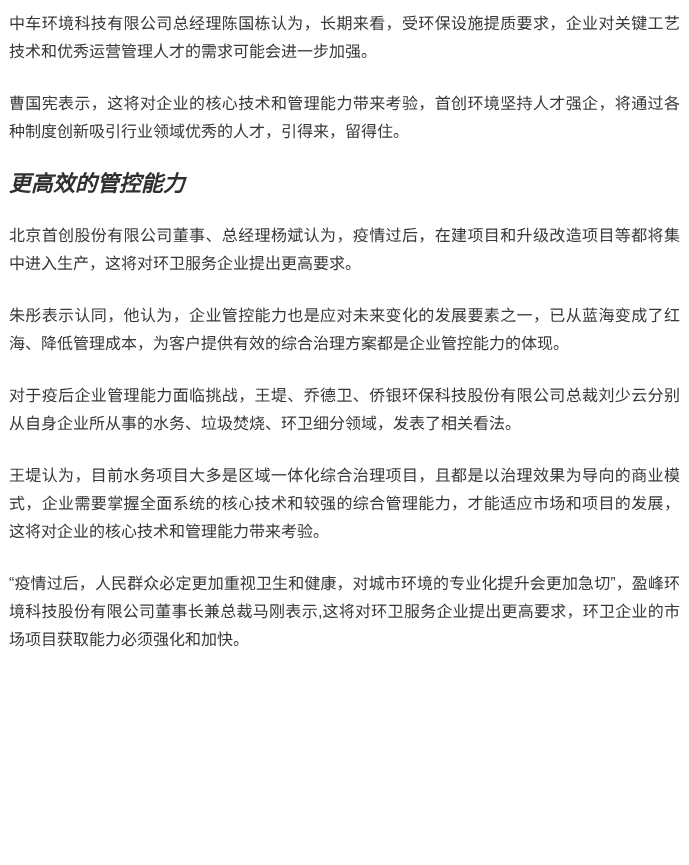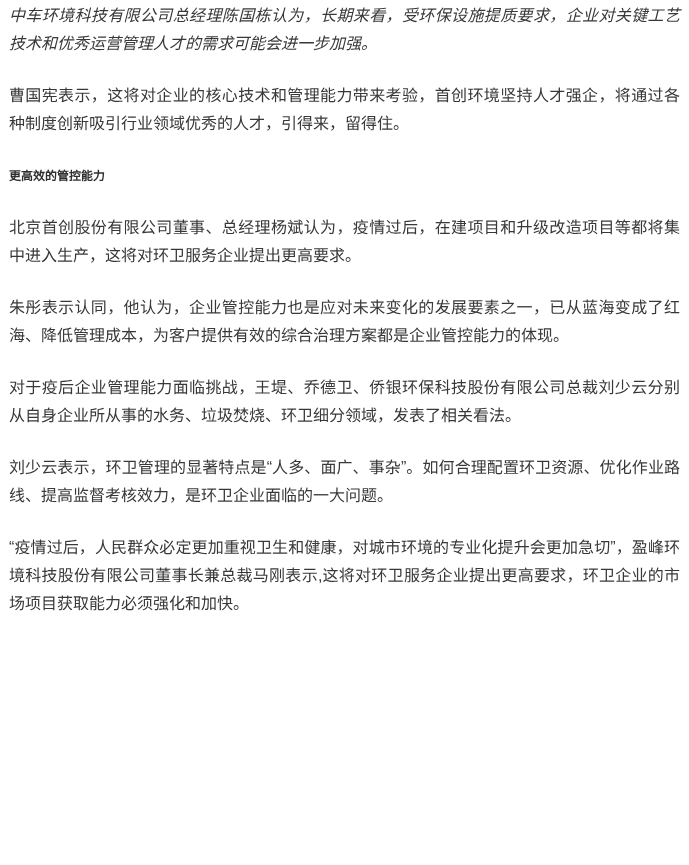--- a/index.html
+++ b/index.html
@@ -21,37 +21,37 @@
   }
   .article p.para {
     font-size: 16px;
     line-height: 28px;
     margin: 24px 0;
     text-align: justify;
     color: #383838;
     letter-spacing: 0;
   }
   .article p.para:first-child {
-    margin-top: 0;
-    font-style: italic;
+    margin-top: 8px;
   }
   .article h2.section-heading {
-    font-size: 12px;
+    font-size: 22px;
     line-height: 28px;
     margin: 24px 0;
     font-weight: bold;
     color: #2f2f2f;
     text-align: left;
+    font-style: italic;
   }
 </style>
 </head>
 <body>
 
 <div class="article">
   <p class="para">中车环境科技有限公司总经理陈国栋认为，长期来看，受环保设施提质要求，企业对关键工艺技术和优秀运营管理人才的需求可能会进一步加强。</p>
   <p class="para">曹国宪表示，这将对企业的核心技术和管理能力带来考验，首创环境坚持人才强企，将通过各种制度创新吸引行业领域优秀的人才，引得来，留得住。</p>
   <h2 class="section-heading">更高效的管控能力</h2>
   <p class="para">北京首创股份有限公司董事、总经理杨斌认为，疫情过后，在建项目和升级改造项目等都将集中进入生产，这将对环卫服务企业提出更高要求。</p>
   <p class="para">朱彤表示认同，他认为，企业管控能力也是应对未来变化的发展要素之一，已从蓝海变成了红海、降低管理成本，为客户提供有效的综合治理方案都是企业管控能力的体现。</p>
   <p class="para">对于疫后企业管理能力面临挑战，王堤、乔德卫、侨银环保科技股份有限公司总裁刘少云分别从自身企业所从事的水务、垃圾焚烧、环卫细分领域，发表了相关看法。</p>
-  <p class="para">刘少云表示，环卫管理的显著特点是“人多、面广、事杂”。如何合理配置环卫资源、优化作业路线、提高监督考核效力，是环卫企业面临的一大问题。</p>
+  <p class="para">王堤认为，目前水务项目大多是区域一体化综合治理项目，且都是以治理效果为导向的商业模式，企业需要掌握全面系统的核心技术和较强的综合管理能力，才能适应市场和项目的发展，这将对企业的核心技术和管理能力带来考验。</p>
   <p class="para">“疫情过后，人民群众必定更加重视卫生和健康，对城市环境的专业化提升会更加急切”，盈峰环境科技股份有限公司董事长兼总裁马刚表示,这将对环卫服务企业提出更高要求，环卫企业的市场项目获取能力必须强化和加快。</p>
 </div>
 
 </body></html>

